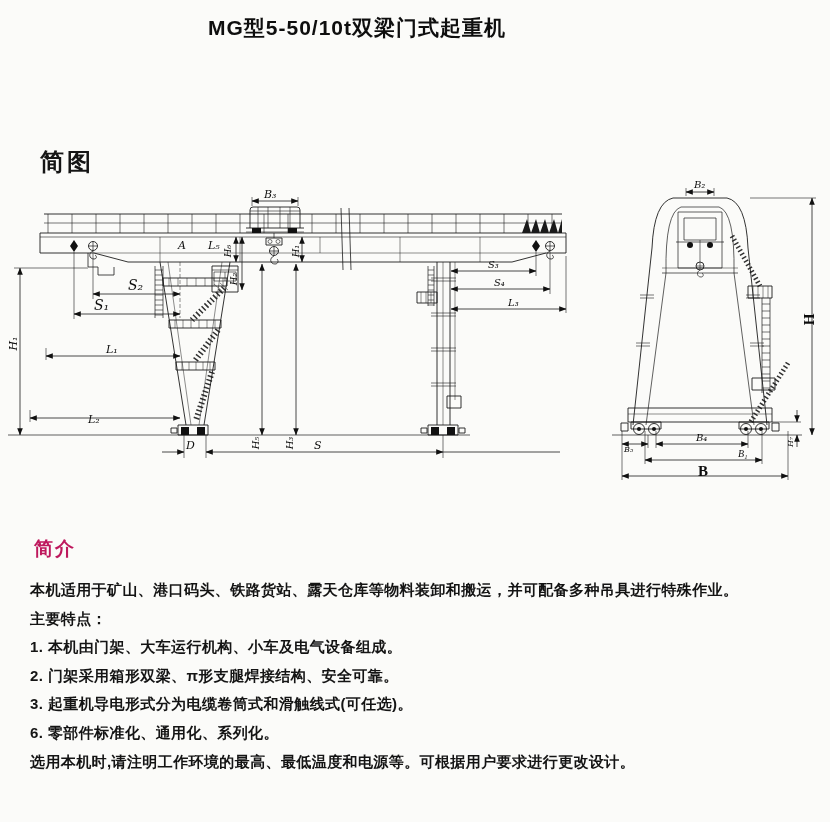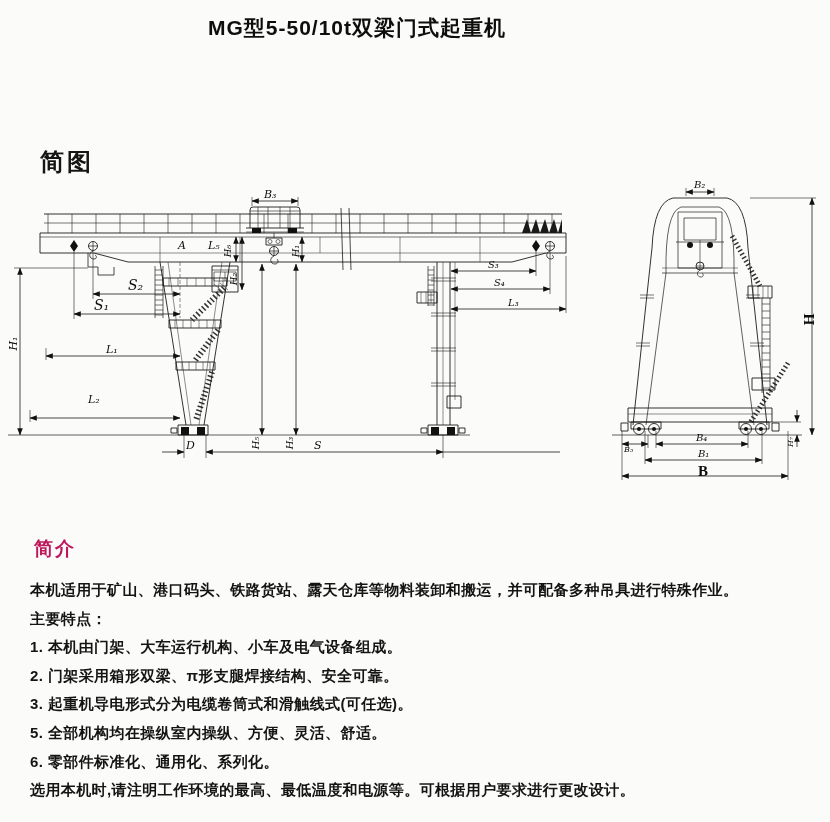--- a/index.html
+++ b/index.html
@@ -254,41 +254,40 @@
 
   <span class="dl md" style="left:264px;top:11px;">B₃</span>
   <span class="dl md" style="left:178px;top:62px;">A</span>
   <span class="dl md" style="left:208px;top:62px;">L₅</span>
   <span class="dl rot" style="left:222px;top:68px;">H₆</span>
   <span class="dl rot" style="left:228px;top:96px;">H₂</span>
   <span class="dl rot" style="left:290px;top:68px;">H₁</span>
   <span class="dl big" style="left:128px;top:100px;">S₂</span>
   <span class="dl big" style="left:94px;top:120px;">S₁</span>
   <span class="dl md" style="left:106px;top:166px;">L₁</span>
-  <span class="dl md" style="left:88px;top:216px;text-align:center;">L₂</span>
+  <span class="dl md" style="left:88px;top:236px;text-align:center;">L₂</span>
   <span class="dl rot md" style="left:6px;top:160px;">H₁</span>
   <span class="dl rot" style="left:250px;top:260px;">H₅</span>
   <span class="dl rot" style="left:284px;top:260px;">H₃</span>
   <span class="dl md" style="left:186px;top:262px;">D</span>
   <span class="dl md" style="left:314px;top:262px;">S</span>
   <span class="dl" style="left:488px;top:82px;">S₃</span>
   <span class="dl" style="left:494px;top:100px;">S₄</span>
   <span class="dl" style="left:508px;top:120px;">L₃</span>
   <span class="dl" style="left:694px;top:2px;">B₂</span>
   <span class="dl rot bld" style="left:804px;top:134px;">H</span>
   <span class="dl rot tiny" style="left:786px;top:260px;">H₇</span>
   <span class="dl" style="left:696px;top:255px;">B₄</span>
-  <span class="dl" style="left:698px;top:271px;">B₁</span>
+  <span class="dl" style="left:738px;top:271px;font-family:Liberation Serif, serif;">B₁</span>
   <span class="dl bld" style="left:698px;top:286px;">B</span>
   <span class="dl tiny" style="left:624px;top:268px;">B₅</span>
 </div>
 
 <div class="intro">
   <h2>简介</h2>
   <p>本机适用于矿山、港口码头、铁路货站、露天仓库等物料装卸和搬运，并可配备多种吊具进行特殊作业。</p>
   <p>主要特点：</p>
   <p>1. 本机由门架、大车运行机构、小车及电气设备组成。</p>
   <p>2. 门架采用箱形双梁、π形支腿焊接结构、安全可靠。</p>
   <p>3. 起重机导电形式分为电缆卷筒式和滑触线式(可任选)。</p>
-  <p>5. 全部机构均在操纵室内操纵、方便、灵活、舒适。</p>
   <p>6. 零部件标准化、通用化、系列化。</p>
   <p>选用本机时,请注明工作环境的最高、最低温度和电源等。可根据用户要求进行更改设计。</p>
 </div>
 
 </body></html>

